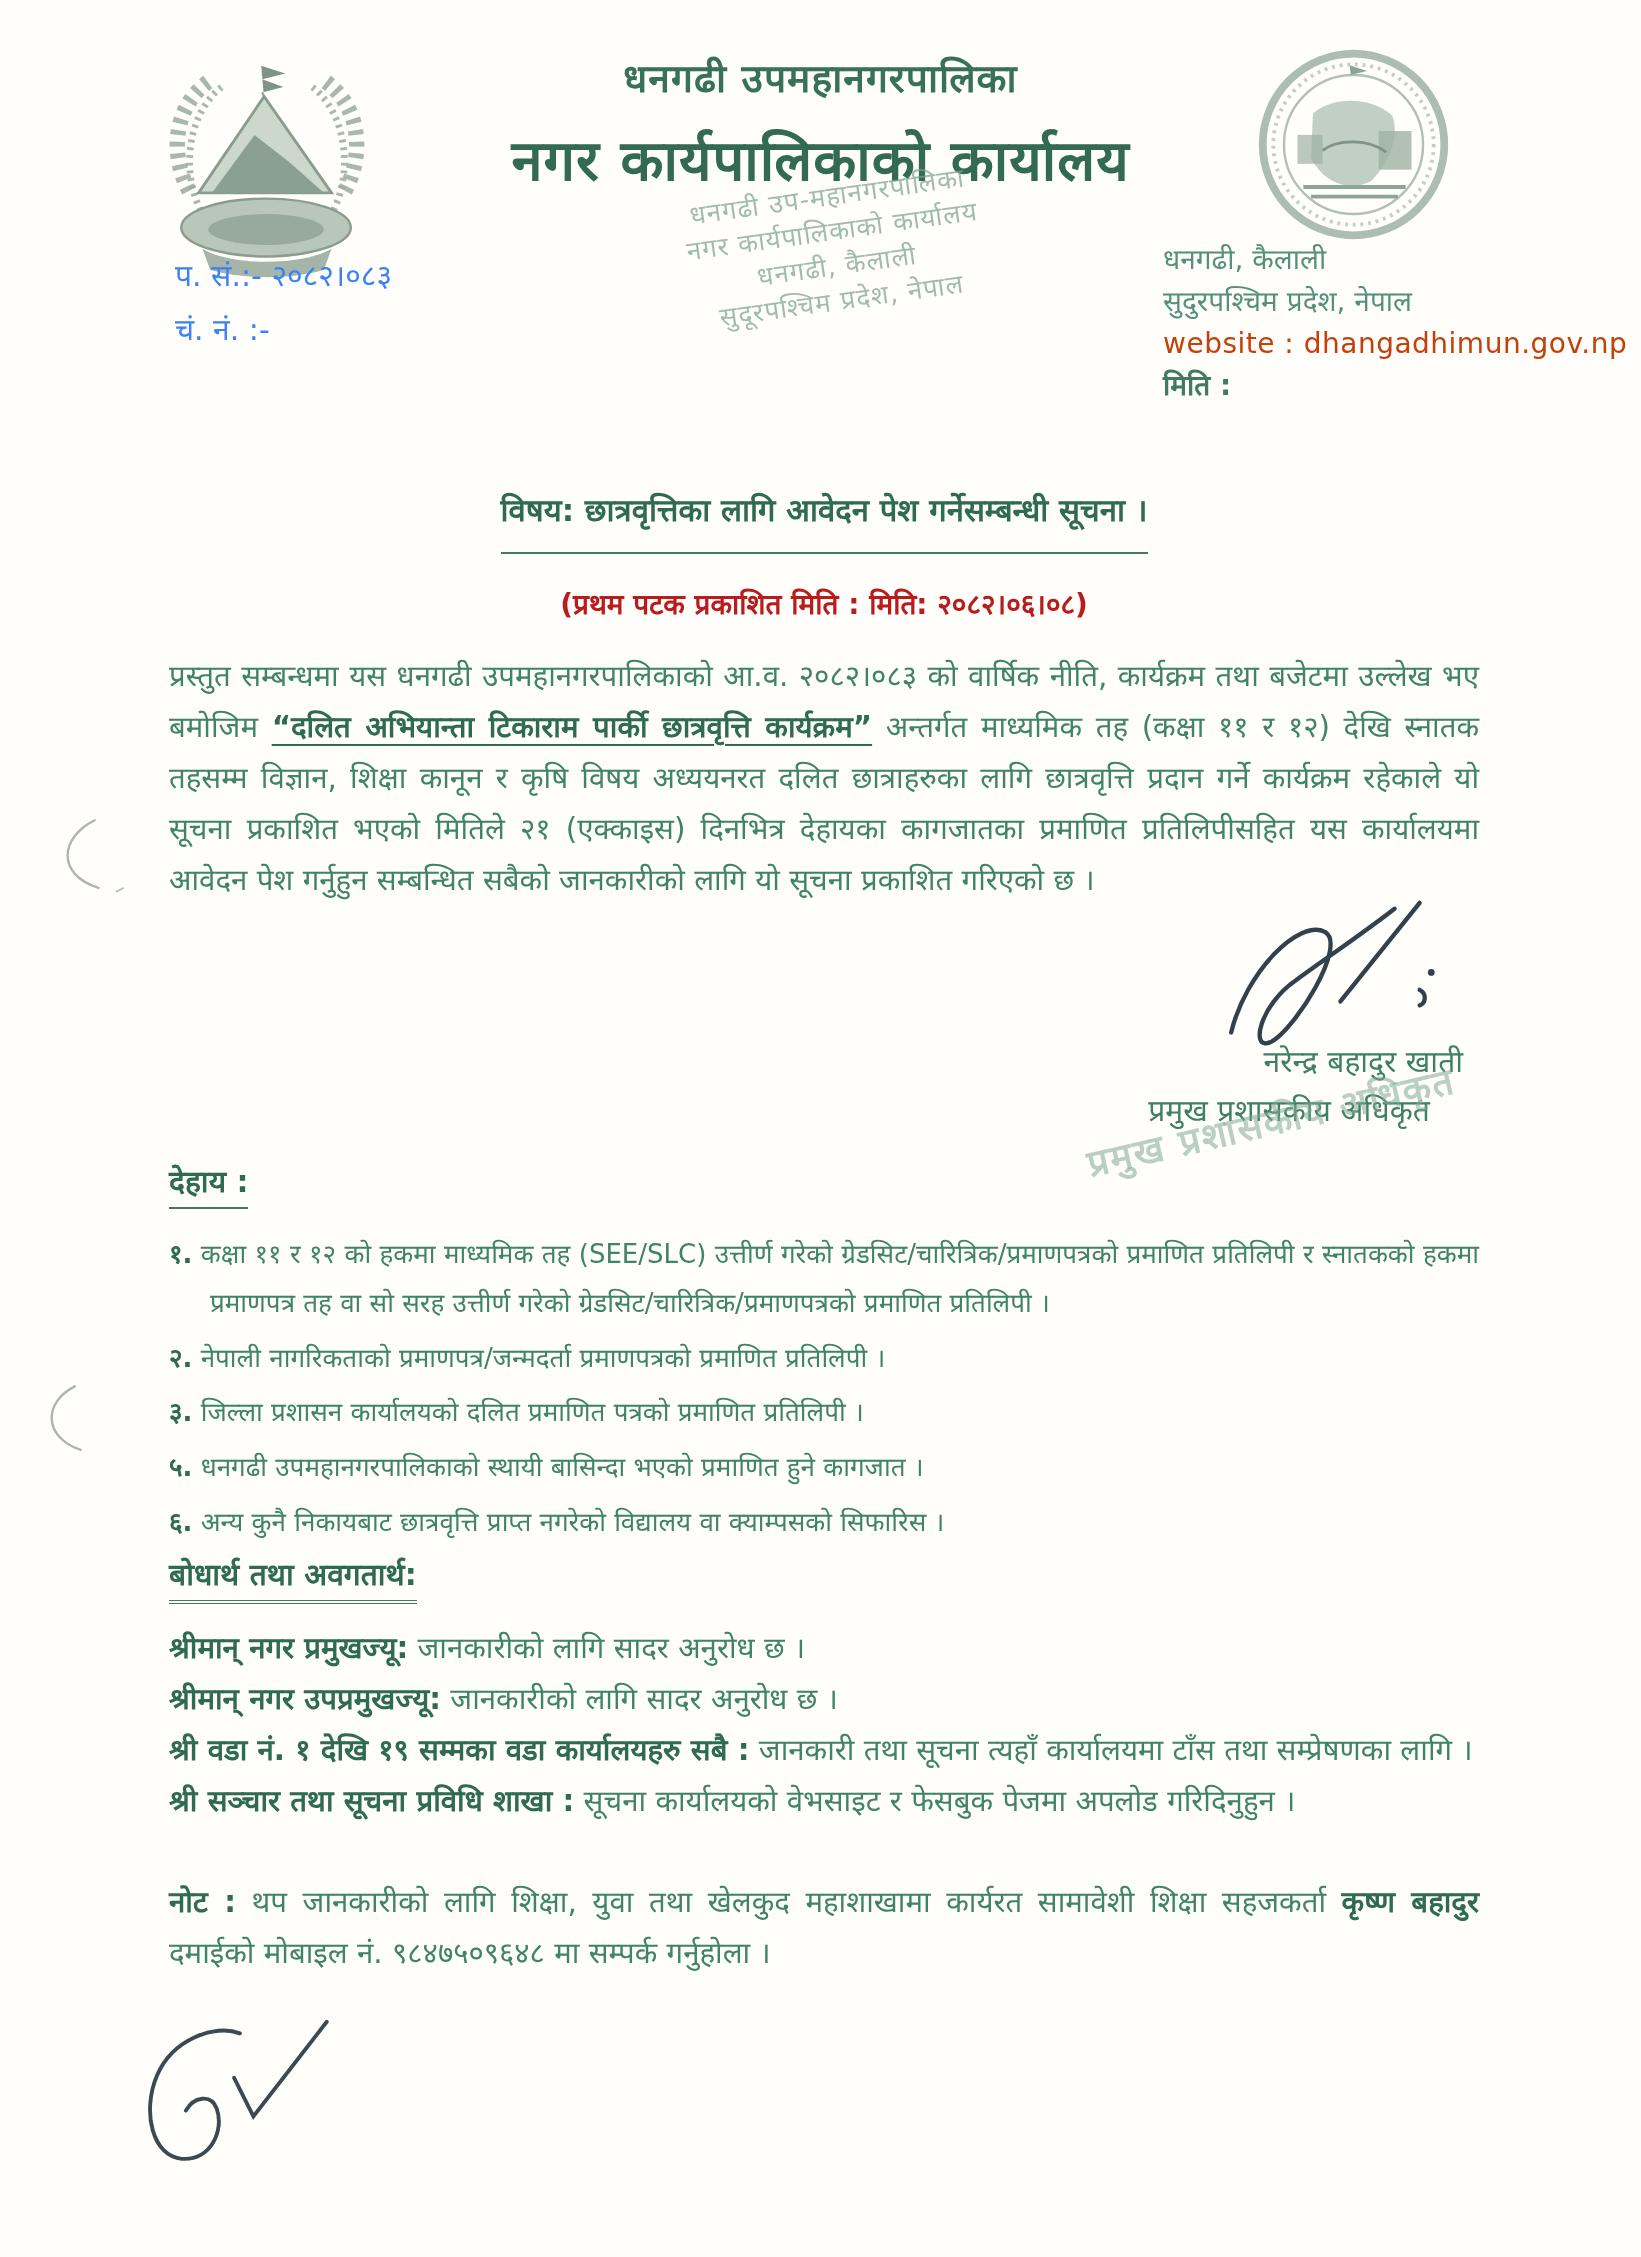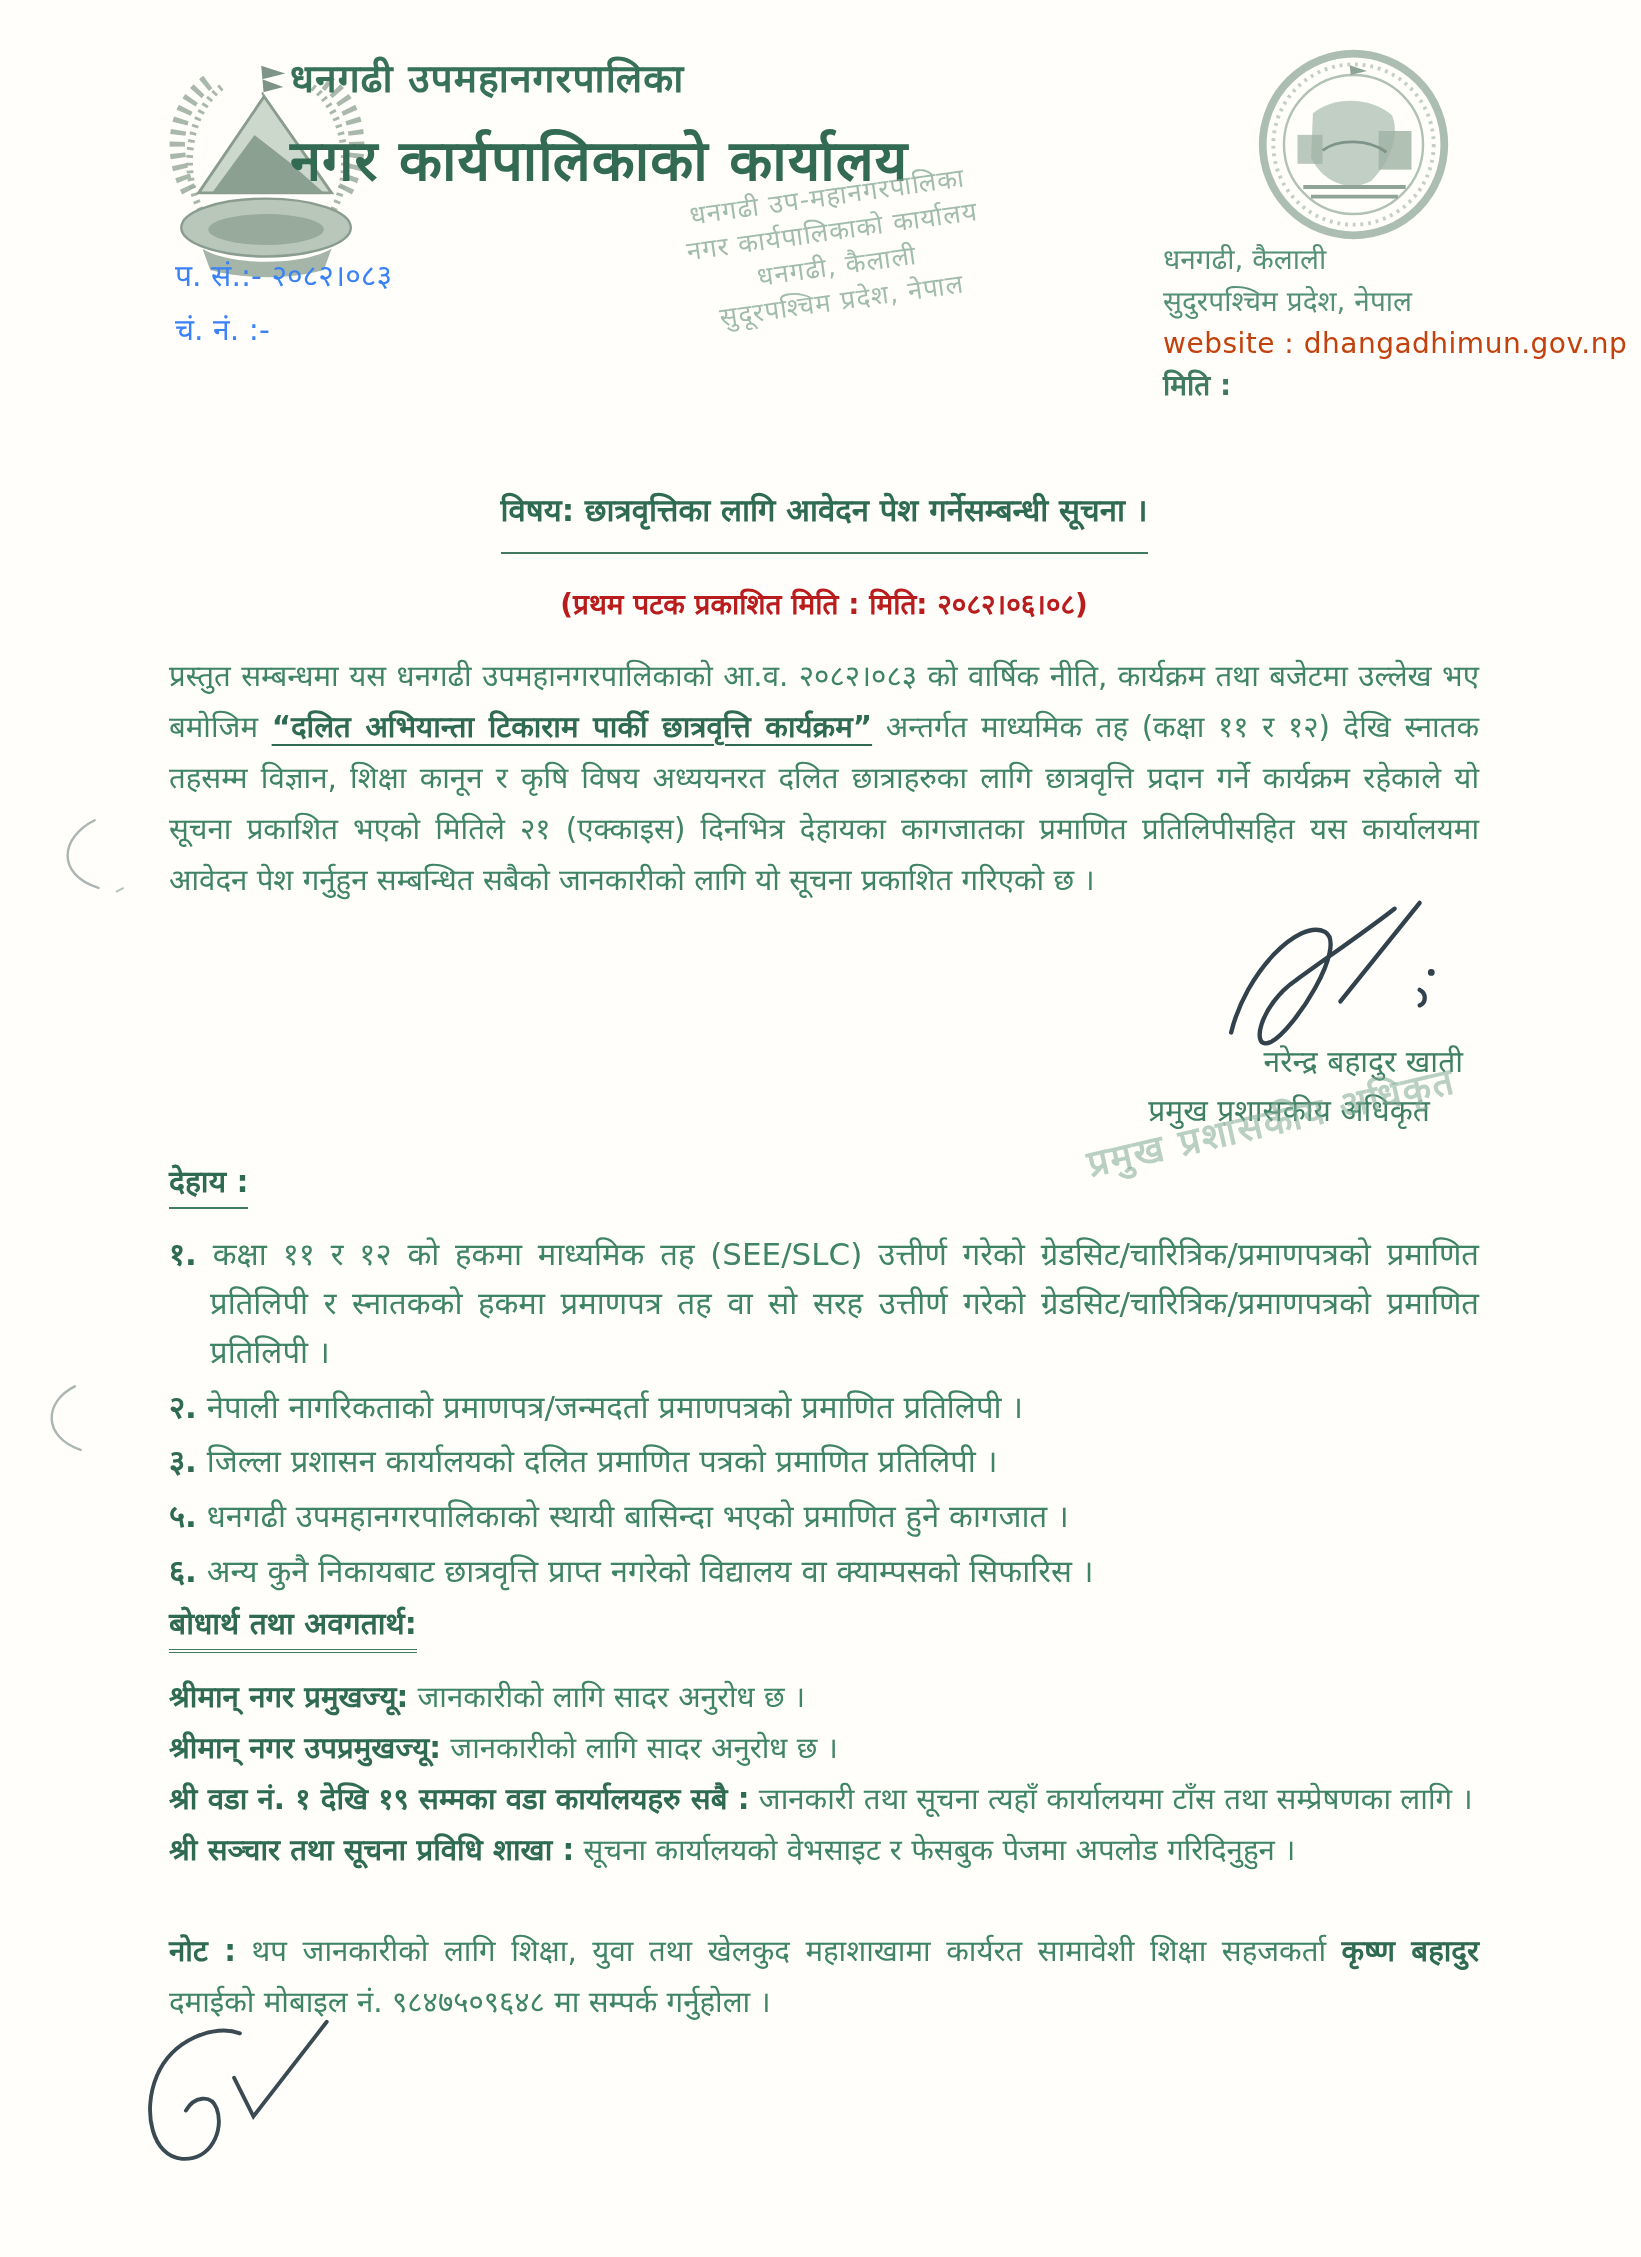--- a/index.html
+++ b/index.html
@@ -6,21 +6,21 @@
   .page{
     position:relative;
     width:1641px;height:2257px;
     margin:0 auto;
     background:#fffefb;
     overflow:hidden;
     font-family:"DejaVu Sans","Liberation Sans",sans-serif;
     color:#3f8465;
   }
   
-  .head-center{position:absolute;left:290px;right:290px;top:50px;}
+  .head-center{position:absolute;left:290px;right:290px;top:50px;text-align:center;}
   .org-name{font-size:39px;font-weight:600;color:#38715a;letter-spacing:1px;}
   .office-name{margin-top:17.4px;font-size:56px;font-weight:800;color:#336a53;letter-spacing:1px;}
   .emblem{position:absolute;left:162px;top:46px;}
   .seal{position:absolute;left:1255px;top:46px;}
   .center-stamp{
     position:absolute;left:603px;top:179px;width:463px;
     transform:rotate(-8deg);
     text-align:center;color:rgba(125,162,141,.72);
     font-size:26px;line-height:35px;letter-spacing:1px;
     pointer-events:none;
@@ -53,21 +53,21 @@
     color:rgba(128,167,146,.55);white-space:nowrap;pointer-events:none;
   }
   
   .dehay-heading,.bodharth-heading{
     display:inline-block;font-size:30px;font-weight:700;color:#2f6b52;
     border-bottom:2.9px solid #3f7a61;padding-bottom:6px;
   }
   .bodharth-heading{border-bottom-style:double;border-bottom-width:4.8px;}
   .dehay-list{margin:21px 0 0 0;padding:0;list-style:none;}
   .dehay-list li{
-    font-size:31px;line-height:49px;text-align:justify;color:#3f8465;
+    font-size:26px;line-height:49px;text-align:justify;color:#3f8465;
     padding-left:41px;text-indent:-41px;margin-bottom:5.8px;
   }
   .bodharth-lines{margin-top:19.3px;}
   .bodharth-line{font-size:29.4px;line-height:51px;text-align:justify;color:#3f8465;}
   .bold-label{font-weight:800;color:#2f6b52;}
   .note-par{margin-top:50px;font-size:29.4px;line-height:51px;text-align:justify;color:#3f8465;}
   .note-bold{font-weight:800;color:#2f6b52;}
   
   .margin-mark1{position:absolute;left:27px;top:799px;}
   .margin-mark2{position:absolute;left:17.4px;top:1369px;}

